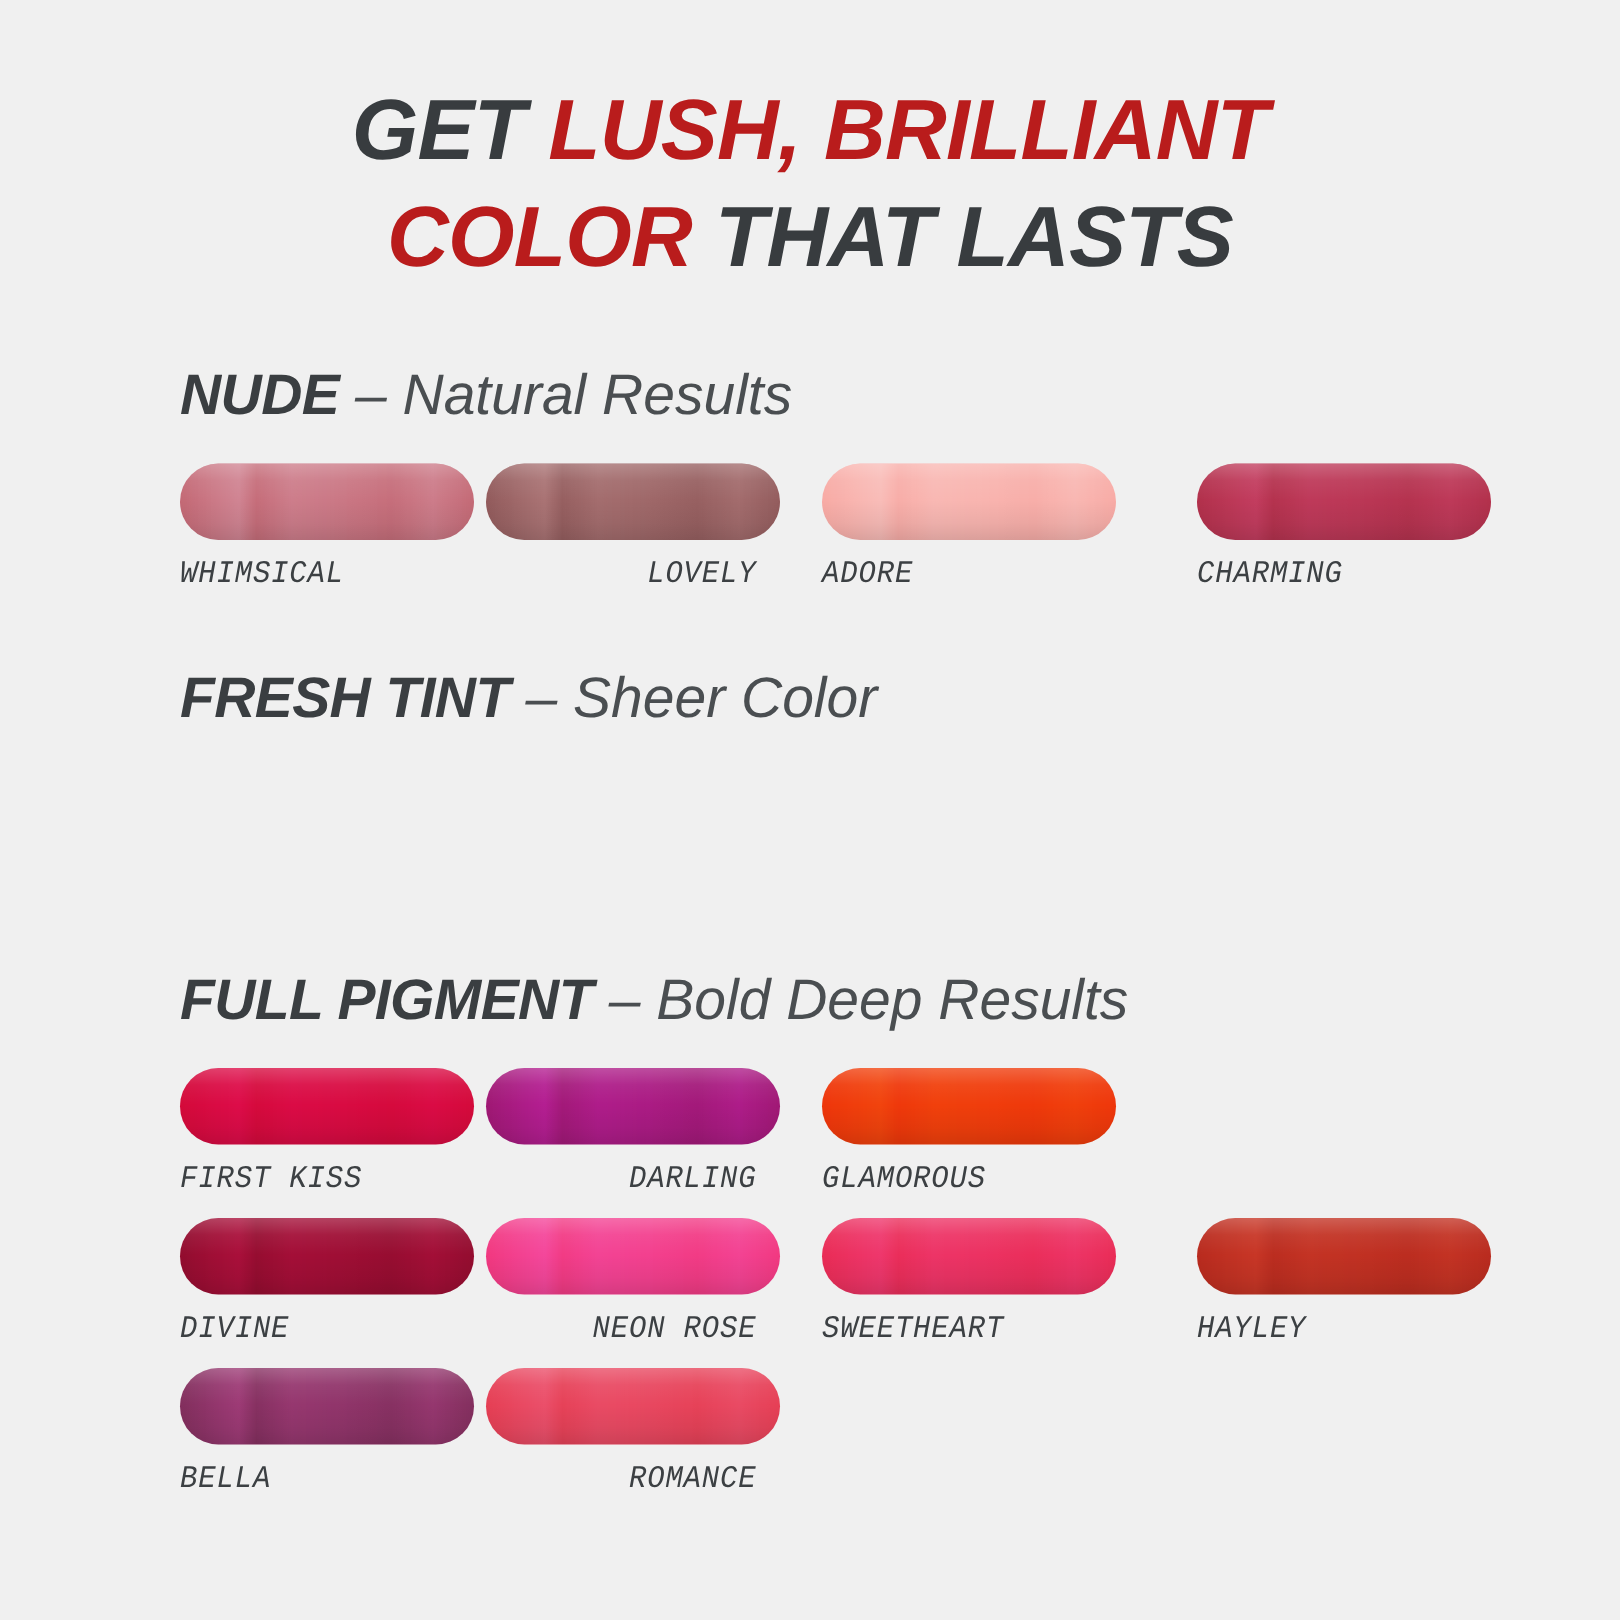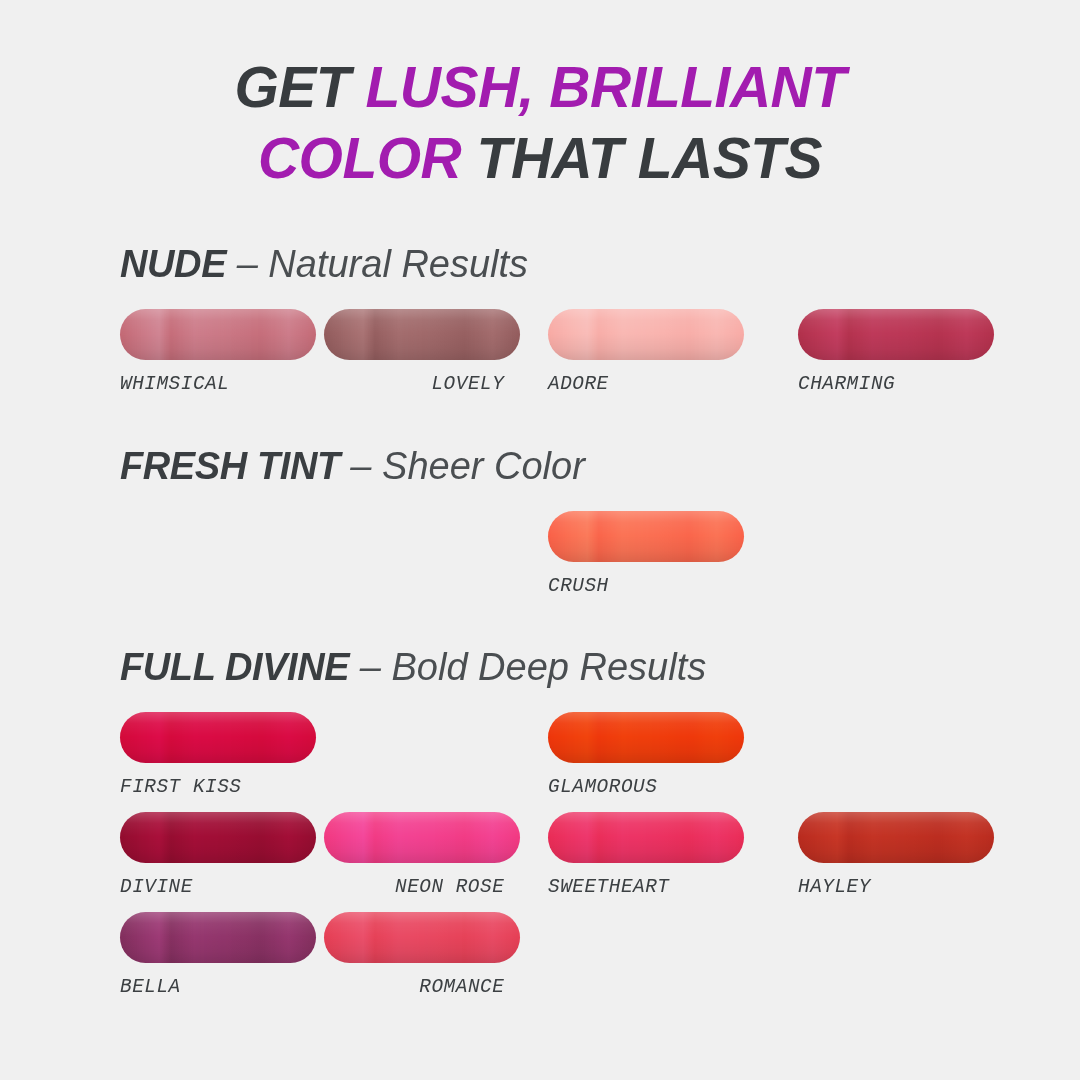--- a/index.html
+++ b/index.html
@@ -22,21 +22,21 @@
     left: 0;
     width: 1080px;
     text-align: center;
     font-weight: bold;
     font-style: italic;
     font-size: 57px;
     line-height: 1.24;
     letter-spacing: -0.5px;
     color: #383c3f;
   }
-  .headline .accent { color: #a21caf; }
+  .headline .accent { color: #b91c1c; }
   .headline .line { display: block; white-space: nowrap; }
 
   
   .section { position: absolute; left: 120px; }
   .section-title {
     font-style: italic;
     font-size: 38px;
     line-height: 1;
     color: #3a3e41;
     white-space: nowrap;
@@ -151,34 +151,34 @@
             <div class="swatch-chip" style="background: rgb(185, 53, 83);"></div>
             <div class="swatch-label">CHARMING</div>
           </div>
         </div>
       </div>
     </div>
     <div class="section" style="top: 447px;">
       <div class="section-title"><span class="cat">FRESH TINT</span><span class="desc"> – </span><span class="desc">Sheer Color</span></div>
       <div class="swatch-grid">
         <div class="swatch-row">
-          <div class="swatch-cell" data-col="2">
-            <div class="swatch-chip" style="background: rgb(251, 107, 79);"></div>
-            <div class="swatch-label">CRUSH</div>
-          </div>
         </div>
       </div>
     </div>
     <div class="section" style="top: 648px;">
-      <div class="section-title"><span class="cat">FULL DIVINE</span><span class="desc"> – </span><span class="desc">Bold Deep Results</span></div>
+      <div class="section-title"><span class="cat">FULL PIGMENT</span><span class="desc"> – </span><span class="desc">Bold Deep Results</span></div>
       <div class="swatch-grid">
         <div class="swatch-row">
           <div class="swatch-cell" data-col="0">
             <div class="swatch-chip" style="background: rgb(216, 10, 64);"></div>
             <div class="swatch-label">FIRST KISS</div>
+          </div>
+          <div class="swatch-cell" data-col="1">
+            <div class="swatch-chip" style="background: rgb(168, 26, 128);"></div>
+            <div class="swatch-label">DARLING</div>
           </div>
           <div class="swatch-cell" data-col="2">
             <div class="swatch-chip" style="background: rgb(240, 59, 11);"></div>
             <div class="swatch-label">GLAMOROUS</div>
           </div>
         </div>
         <div class="swatch-row">
           <div class="swatch-cell" data-col="0">
             <div class="swatch-chip" style="background: rgb(156, 13, 51);"></div>
             <div class="swatch-label">DIVINE</div>

